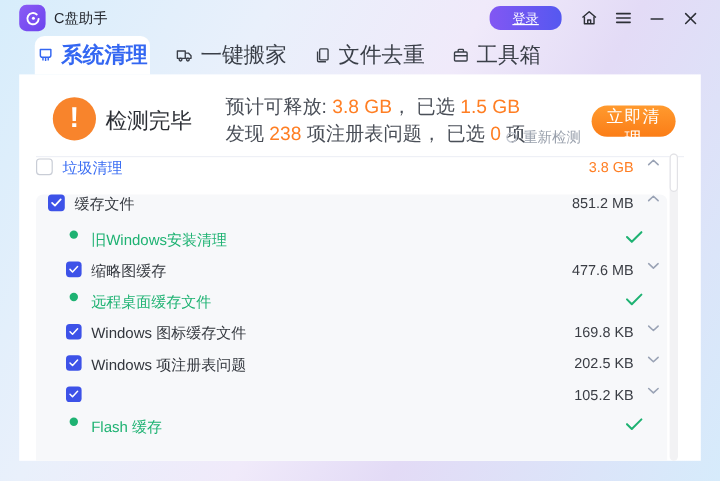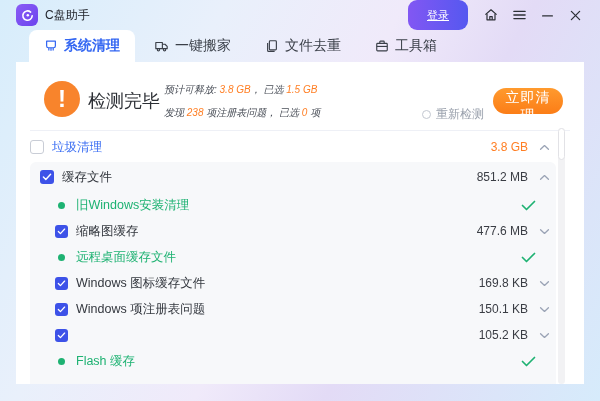--- a/index.html
+++ b/index.html
@@ -8,42 +8,42 @@
     font-family:"Liberation Sans","DejaVu Sans",sans-serif;
     background:linear-gradient(118deg,#d7edfb 0%,#e9f0fb 28%,#f0eafa 50%,#e3dbf6 66%,#d6ebfb 100%);
     -webkit-font-smoothing:antialiased;
   }
   
   .titlebar{position:absolute;top:0;left:0;right:0;height:30px;display:flex;align-items:center;padding:0 16px 0 16px;box-sizing:border-box;}
   .app-id{display:flex;align-items:center;gap:7px;}
   .app-icon{width:22px;height:22px;border-radius:6px;background:linear-gradient(135deg,#8a5bf5,#6c44ee);display:flex;align-items:center;justify-content:center;}
   .app-title{font-size:12px;color:#23262d;}
   .titlebar-sp{flex:1;}
-  .login-btn{width:60px;height:30px;border:none;border-radius:9px;background:linear-gradient(90deg,#8257f3,#5558f0);color:#fff;font-size:11px;font-family:inherit;display:flex;align-items:center;justify-content:center;cursor:pointer;}
+  .login-btn{width:60px;height:20px;border:none;border-radius:9px;background:linear-gradient(90deg,#8257f3,#5558f0);color:#fff;font-size:11px;font-family:inherit;display:flex;align-items:center;justify-content:center;cursor:pointer;}
   .login-btn span{text-decoration:underline;}
   .win-ctl{display:flex;align-items:center;gap:10px;margin-left:14px;}
   .win-btn{width:18px;height:18px;display:flex;align-items:center;justify-content:center;cursor:pointer;}
   
   .tabbar{position:absolute;top:30px;left:16px;right:16px;height:32px;display:flex;align-items:stretch;padding-left:13px;box-sizing:border-box;}
-  .tab{display:flex;align-items:center;gap:6px;padding:0 15px;margin-right:4px;font-size:14px;color:#3a3f48;cursor:pointer;}
+  .tab{display:flex;align-items:center;gap:6px;padding:0 2px;margin-right:19px;font-size:18px;color:#3a3f48;cursor:pointer;}
   .tab.active{background:#ffffff;border-radius:8px 8px 0 0;color:#3467f2;font-weight:bold;}
   .tab .ticon{display:flex;align-items:center;}
   
   .panel{position:absolute;left:16px;top:62px;right:16px;bottom:17px;background:#ffffff;}
   .status-icon{position:absolute;left:28px;top:19px;width:36px;height:36px;border-radius:50%;background:#f8842c;color:#fff;font-size:24px;font-weight:bold;display:flex;align-items:center;justify-content:center;line-height:1;}
   .status-title{position:absolute;left:72px;top:27px;font-size:18px;color:#2c2f35;font-weight:500;}
-  .status-lines{position:absolute;left:148px;top:16px;font-size:10px;color:#4a4f58;font-style:italic;}
+  .status-lines{position:absolute;left:172px;top:16px;font-size:16px;color:#4a4f58;}
   .status-lines .sline{height:23px;display:flex;align-items:center;white-space:pre;}
   .orange{color:#ff7e23;}
   .recheck{position:absolute;right:100px;top:44px;display:flex;align-items:center;gap:5px;font-size:12px;color:#9aa1ad;cursor:pointer;}
   .recheck-dot{width:9px;height:9px;border-radius:50%;border:1.5px solid #c3c8d1;box-sizing:border-box;}
   .clean-btn{position:absolute;right:21px;top:26px;width:70px;height:26px;border:none;border-radius:13px;background:linear-gradient(180deg,#ff9a2e,#fb7d17);color:#fff;font-size:14px;font-family:inherit;letter-spacing:1px;cursor:pointer;text-align:center;}
   .separator{position:absolute;top:68px;left:14px;right:14px;height:1px;background:#eef0f6;}
   
-  .row{display:flex;align-items:center;box-sizing:border-box;}
+  .row{display:flex;align-items:flex-start;box-sizing:border-box;}
   .group-row{position:absolute;top:70px;left:14px;width:526px;height:30px;padding-right:6px;}
   .row-label{font-size:12.5px;color:#33373e;margin-left:8px;}
   .group-row .row-label{color:#3b6ef3;}
   .row-sp{flex:1;}
   .row-size{font-size:12px;color:#3a3d44;}
   .row-size.orange{color:#ff7e23;}
   .chev{width:12px;display:flex;justify-content:center;margin-left:10px;}
   .section{position:absolute;top:100px;left:14px;width:526px;bottom:0;background:#f7f8fa;border-radius:6px 6px 0 0;}
   .section-row{height:30px;padding:0 6px 0 10px;}
   .item-row{height:26px;padding:0 6px 0 25px;}
@@ -243,21 +243,21 @@
     </div>
 
     <div class="row item-row">
       <span class="cb checked">
           <svg width="9" height="7" viewBox="0 0 12 10" fill="none" stroke="#fff" stroke-width="1.8" stroke-linecap="round" stroke-linejoin="round">
             <path d="M1.5 5 L4.5 8 L10.5 1.5"></path>
           </svg>
         </span>
       <span class="row-label">Windows 项注册表问题</span>
       <span class="row-sp"></span>
-      <span class="row-size">150.1 KB</span>
+      <span class="row-size">202.5 KB</span>
       <span class="chev">
           <svg width="11" height="7" viewBox="0 0 12 8" fill="none" stroke="#9aa3b5" stroke-width="1.5" stroke-linecap="round" stroke-linejoin="round">
             <path d="M1.5 2 L6 6.2 L10.5 2"></path>
           </svg>
         </span>
     </div>
 
     <div class="row item-row">
       <span class="cb checked">
           <svg width="9" height="7" viewBox="0 0 12 10" fill="none" stroke="#fff" stroke-width="1.8" stroke-linecap="round" stroke-linejoin="round">

